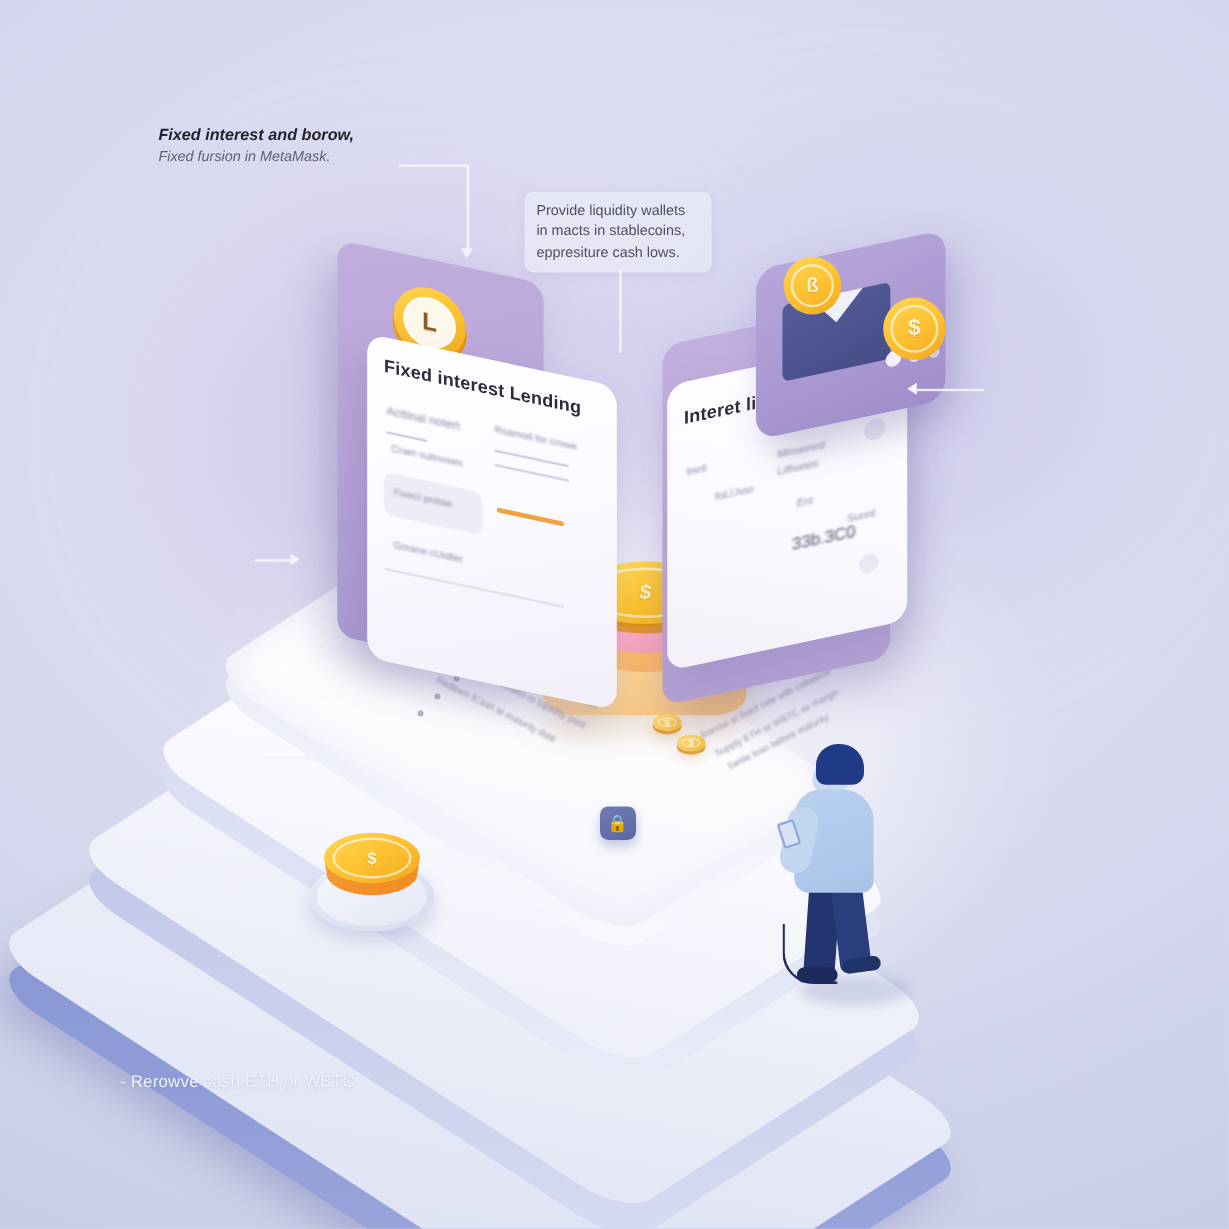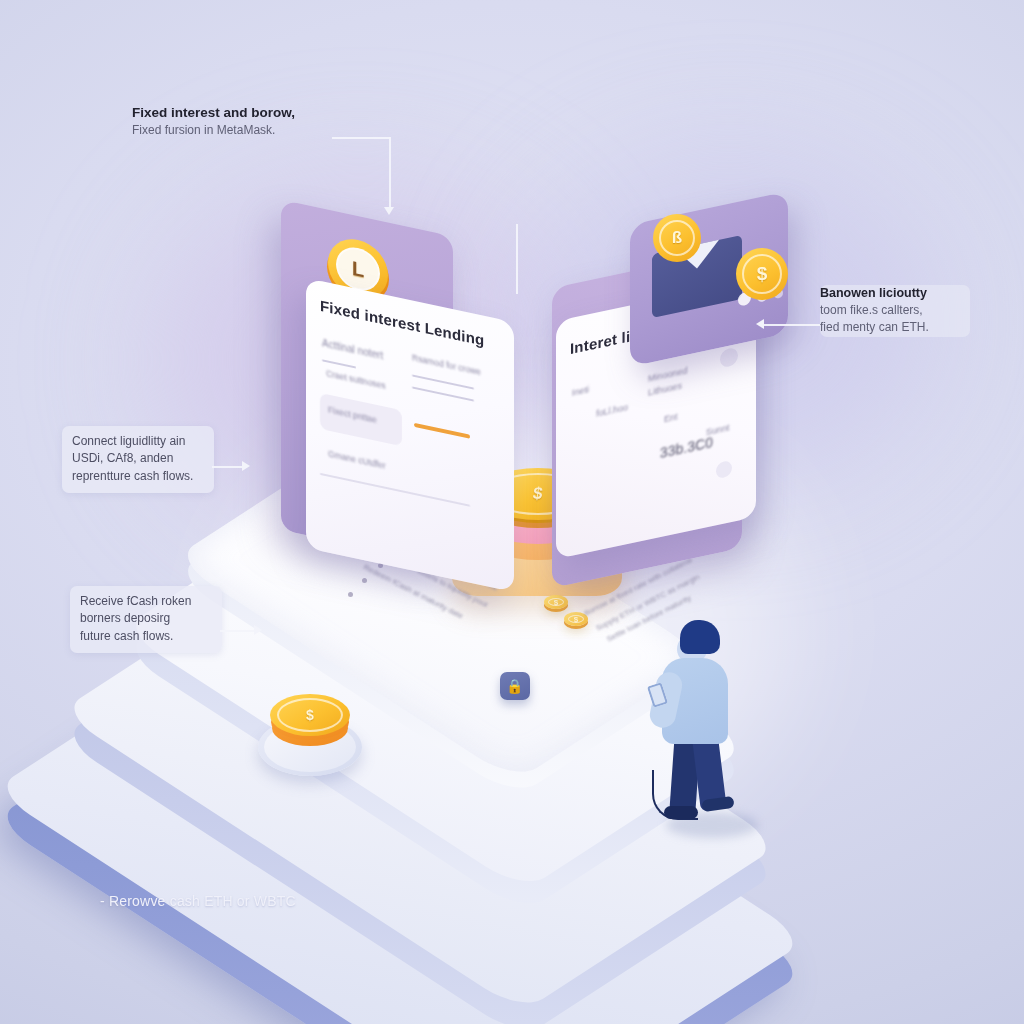--- a/index.html
+++ b/index.html
@@ -226,21 +226,21 @@
 
   
   .callout{position:absolute;}
   .callout .bub{
     background:rgba(232,234,246,.80);
     border-radius:7px;padding:7px 10px 8px 10px;
     box-shadow:0 2px 7px rgba(130,138,185,.16);
   }
   .callout .ttl{display:block;font-weight:bold;color:#22222f;font-size:12.5px;line-height:1.35;}
   .callout .sub{display:block;color:#5f6076;font-size:12px;line-height:1.45;filter:blur(.45px);}
-  .callout.plain .bub{background:transparent;box-shadow:none;padding:0;}
+  .callout.plain .bub{background:transparent;box-shadow:none;padding:0;font-style:italic;}
   .callout .ttl.lg{font-size:13.5px;}
 
   .lead{position:absolute;background:#f3f4fb;opacity:.95;}
   .lead.h{height:1.6px;}
   .lead.v{width:1.6px;}
   .arrow{position:absolute;width:0;height:0;}
   .arrow.down{border-left:5px solid transparent;border-right:5px solid transparent;border-top:8px solid #f3f4fb;}
   .arrow.right{border-top:5px solid transparent;border-bottom:5px solid transparent;border-left:8px solid #f3f4fb;}
   .arrow.left{border-top:5px solid transparent;border-bottom:5px solid transparent;border-right:8px solid #f3f4fb;}
 
@@ -416,47 +416,33 @@
   <div class="callout plain" style="left:132px;top:104px;width:220px;">
     <div class="bub">
       <span class="ttl lg">Fixed interest and borow,</span>
       <span class="sub">Fixed fursion in MetaMask.</span>
     </div>
   </div>
   <div class="lead h" style="left:332px;top:137px;width:58px;"></div>
   <div class="lead v" style="left:389px;top:137px;height:72px;"></div>
   <div class="arrow down" style="left:384px;top:207px;"></div>
 
+  <div class="callout" style="left:437px;top:160px;width:156px;">
+    <div class="bub">
+      <span class="sub" style="color:#4d4e63;">Provide liquidity wallets</span>
+      <span class="sub" style="color:#4d4e63;">in macts in stablecoins,</span>
+      <span class="sub" style="color:#4d4e63;">eppresiture cash lows.</span>
+    </div>
+  </div>
   <div class="lead v" style="left:516px;top:224px;height:70px;"></div>
 
-  <div class="callout plain" style="left:820px;top:285px;width:150px;">
-    <div class="bub" style="background:rgba(232,234,246,.62);">
-      <span class="ttl">Banowen licioutty</span>
-      <span class="sub">toom fike.s callters,</span>
-      <span class="sub">fied menty can ETH.</span>
-    </div>
-  </div>
   <div class="lead h" style="left:762px;top:324px;width:58px;"></div>
   <div class="arrow left" style="left:756px;top:319px;"></div>
 
-  <div class="callout" style="left:62px;top:426px;width:152px;">
-    <div class="bub">
-      <span class="sub" style="color:#4d4e63;">Connect liguidlitty ain</span>
-      <span class="sub" style="color:#4d4e63;">USDi, CAf8, anden</span>
-      <span class="sub" style="color:#4d4e63;">reprentture cash flows.</span>
-    </div>
-  </div>
   <div class="lead h" style="left:212px;top:466px;width:32px;"></div>
   <div class="arrow right" style="left:242px;top:461px;"></div>
 
-  <div class="callout" style="left:70px;top:586px;width:152px;">
-    <div class="bub">
-      <span class="sub" style="color:#4d4e63;">Receive fCash roken</span>
-      <span class="sub" style="color:#4d4e63;">borners deposirg</span>
-      <span class="sub" style="color:#4d4e63;">future cash flows.</span>
-    </div>
-  </div>
   <div class="lead h" style="left:220px;top:630px;width:36px;"></div>
   <div class="arrow right" style="left:254px;top:625px;"></div>
 
   <div id="caption">- Rerowve cash ETH or WBTC</div>
 
 </div>
 
 </body></html>

